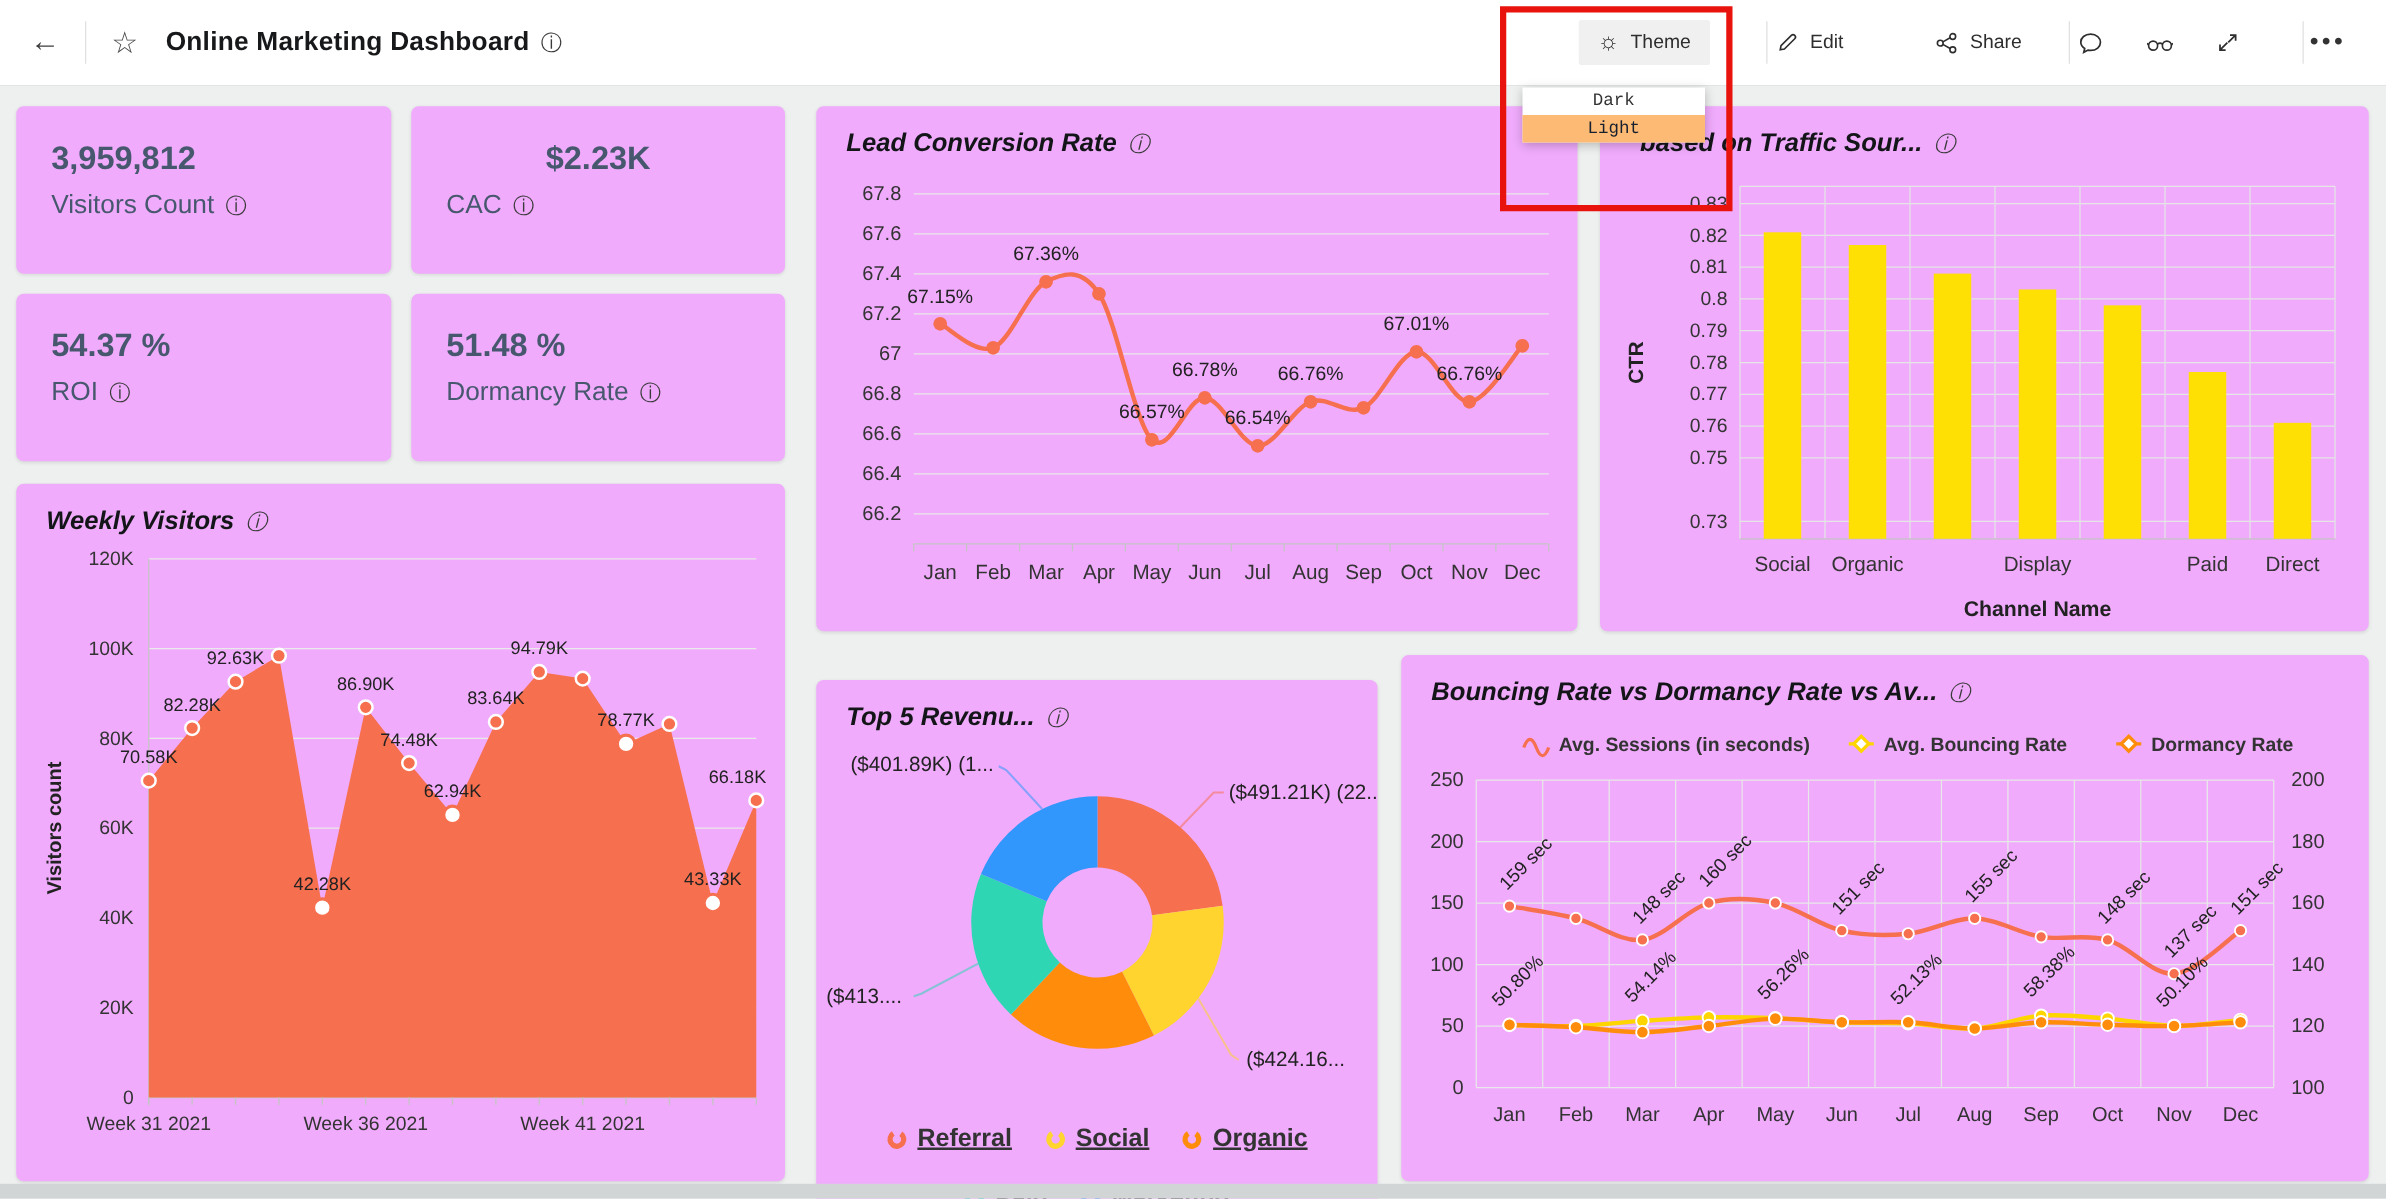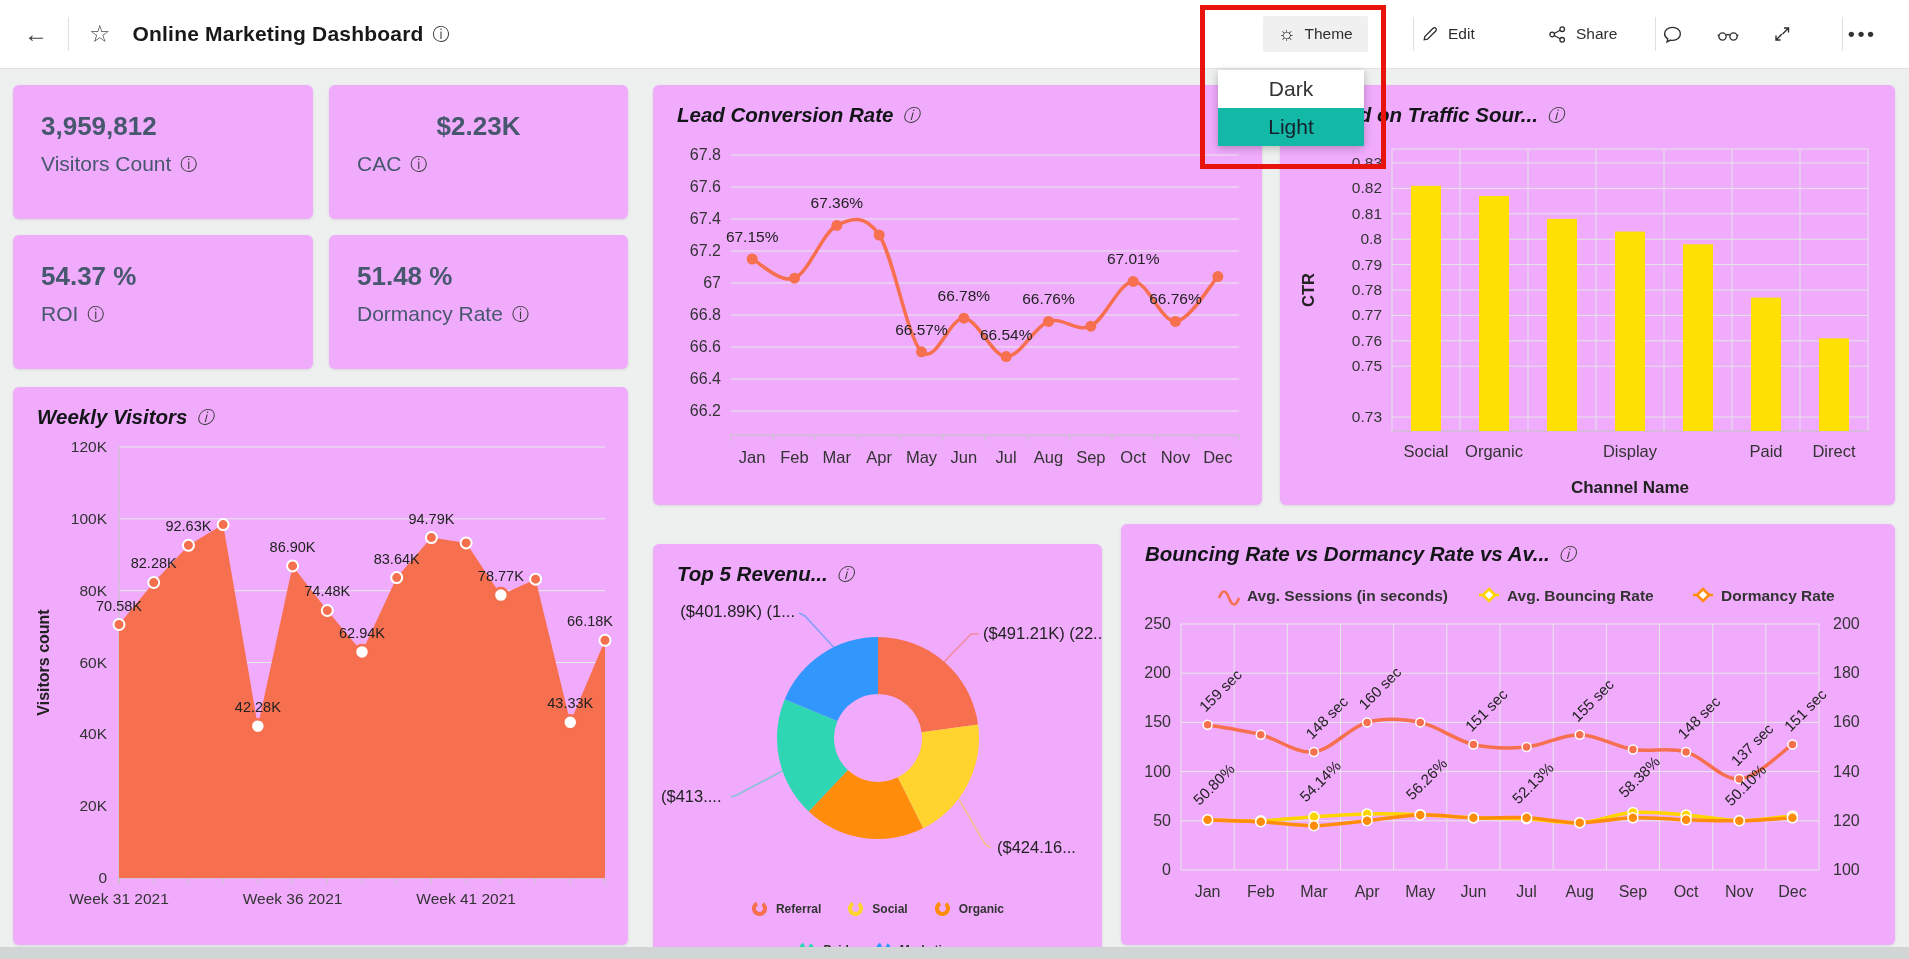--- a/index.html
+++ b/index.html
@@ -12,32 +12,32 @@
   .star{font-size:24px;color:#4a4a4a;margin-right:22px;cursor:pointer;}
   .title{font-size:21px;font-weight:bold;color:#17181a;letter-spacing:.2px;}
   .iicon{font-size:17px;color:#3a3a3a;font-weight:normal;margin-left:9px;}
   .tb-item{position:absolute;top:0;height:68px;display:flex;align-items:center;gap:9px;color:#2e2e2e;font-size:15.5px;cursor:pointer;}
   .theme-btn{position:absolute;left:1263px;top:16px;height:36px;background:#f0f0f0;border-radius:2px;display:flex;align-items:center;gap:9px;padding:0 15px;font-size:15.5px;color:#2e2e2e;cursor:pointer;}
   .sun{font-size:19px;color:#2e2e2e;}
   .dots{font-size:19px;letter-spacing:3px;color:#333;font-weight:bold;}
   
   .redbox{position:absolute;left:1200px;top:5px;width:176px;height:154px;border:5px solid #e8130d;z-index:60;pointer-events:none;}
   .menu{position:absolute;left:1218px;top:70px;width:146px;background:#fff;box-shadow:0 2px 8px rgba(0,0,0,.25);z-index:55;}
-  .menu-item{height:38px;display:flex;align-items:center;justify-content:center;font-size:21px;color:#333;cursor:pointer;}
-  .menu-item.sel{background:#14b8a6;color:#16202e;}
+  .menu-item{height:22px;display:flex;align-items:center;justify-content:center;font-size:14px;color:#333;cursor:pointer;font-family:Liberation Mono, monospace;}
+  .menu-item.sel{background:#fdba74;color:#16202e;}
   
   .card{position:absolute;background:#f0abfc;border-radius:6px;box-shadow:0 1px 3px rgba(0,0,0,.1);}
   .ctitle{font-size:20.5px;font-weight:bold;color:#131518;padding:18px 22px 0 24px;display:flex;align-items:center;white-space:nowrap;overflow:hidden;font-style:italic;}
   .kpi{padding:26px 28px;}
   .kpi-value{font-size:26px;font-weight:bold;color:#47586e;}
   .kpi-label{font-size:21px;color:#47586e;margin-top:10px;display:flex;align-items:center;}
   svg{display:block;}
   text{font-family:"Liberation Sans",sans-serif;}
   .dlegend{display:flex;justify-content:center;gap:26px;align-items:center;}
-  .dlegend .li{display:flex;align-items:center;gap:8px;font-size:12px;font-weight:bold;color:#333;}
+  .dlegend .li{display:flex;align-items:center;gap:8px;font-size:20px;font-weight:bold;color:#333;text-decoration:underline;}
   .botbar{position:absolute;left:0;bottom:0;width:100%;height:12px;background:#d2d5d6;z-index:30;}
 </style>
 </head>
 <body>
 
 <div id="app">
 
   <div class="topbar">
     <div class="tb-left">
       <span class="back">←</span>

